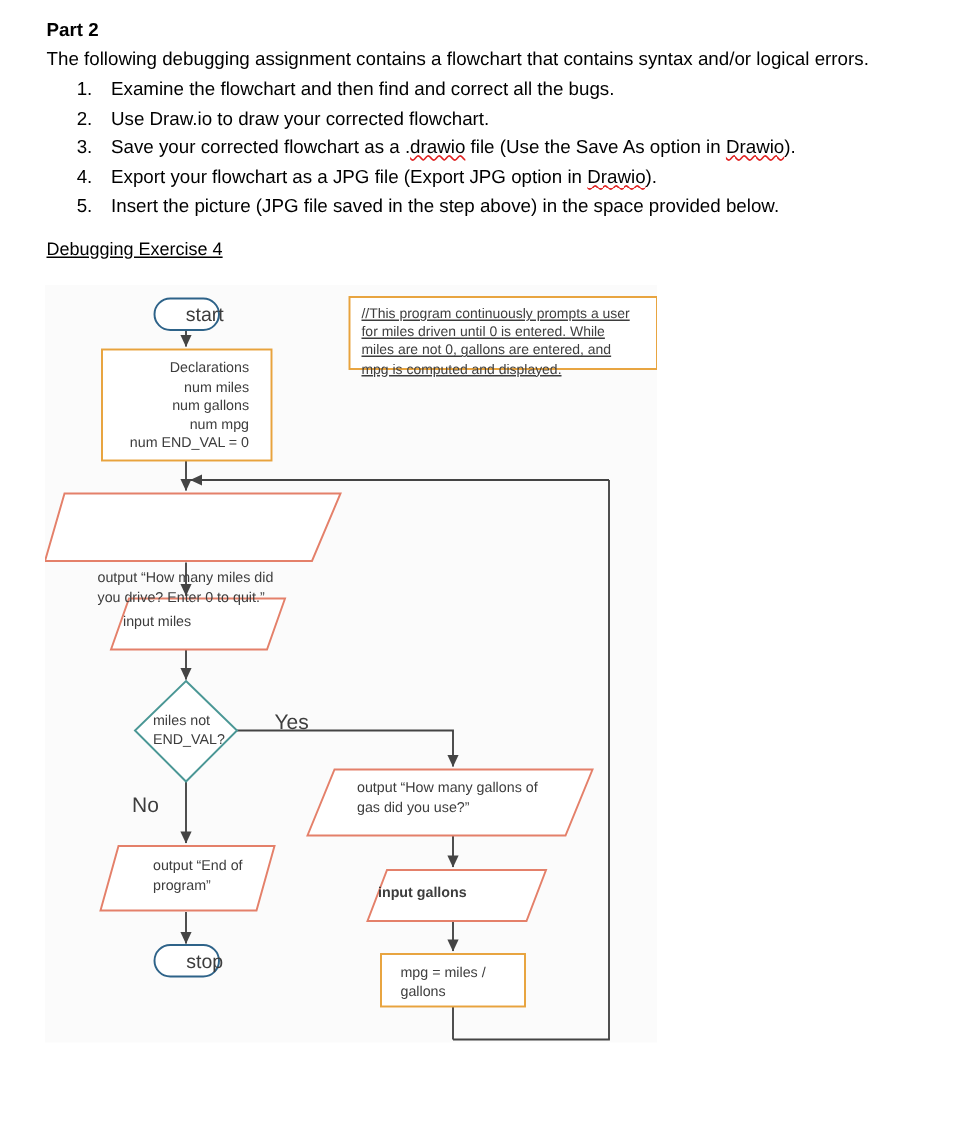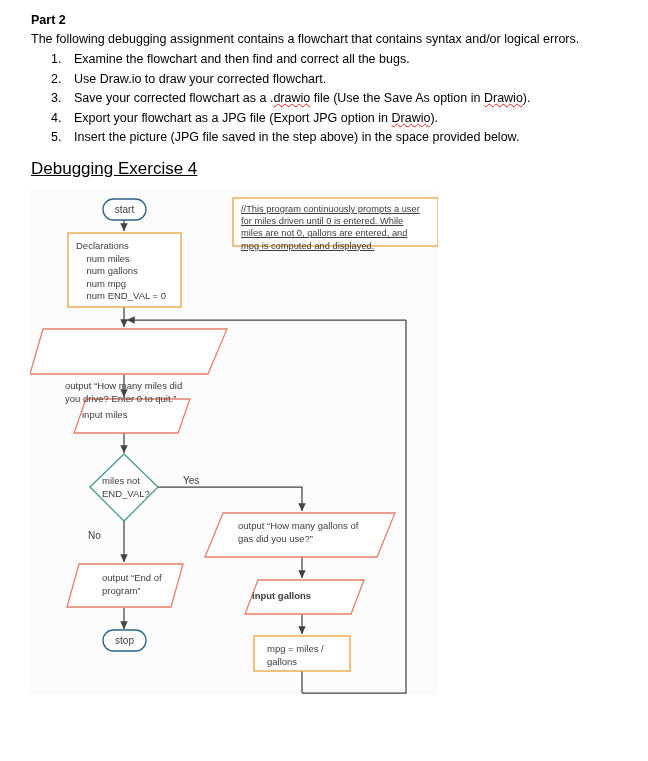--- a/index.html
+++ b/index.html
@@ -53,21 +53,21 @@
   .spellerr {
     text-decoration: underline;
     text-decoration-style: wavy;
     text-decoration-color: #e02020;
     text-decoration-thickness: 1px;
   }
   .exercise-title {
     position: absolute;
     left: 31px;
     top: 159px;
-    font-size: 17px;
+    font-size: 12px;
     text-decoration: underline;
   }
 
   
   .flowchart {
     position: absolute;
     left: 30px;
     top: 190px;
     width: 408px;
     height: 505px;
@@ -79,32 +79,33 @@
   .node-label {
     position: absolute;
     font-family: "Liberation Sans", sans-serif;
     color: #3d3d3d;
     font-size: 9.5px;
     line-height: 12.5px;
     white-space: pre;
   }
   .node-label.center { text-align: left; }
   .term-label {
-    font-size: 10px;
+    font-size: 13px;
     color: #3d3d3d;
     text-align: center;
+    padding-left: 12px;
   }
   .comment-label {
     font-size: 9.3px;
     line-height: 12.2px;
     color: #3d3d3d;
     text-decoration: underline;
   }
   .branch-label {
-    font-size: 10px;
+    font-size: 14px;
     color: #3d3d3d;
   }
 </style>
 </head>
 <body>
 
 <div class="page">
 
   <div class="doc-text">
     <div class="part-title">Part 2</div>
@@ -178,21 +179,21 @@
 
       <polygon points="193,323 365,323 347,367 175,367" fill="#ffffff" stroke="#e4806a" stroke-width="1.3"></polygon>
 
       <polygon points="228,390 334,390 321,424 215,424" fill="#ffffff" stroke="#e4806a" stroke-width="1.3"></polygon>
 
       <rect x="224" y="446" width="96" height="35" fill="#ffffff" stroke="#e8a33d" stroke-width="1.3"></rect>
     </svg>
 
     <div class="node-label term-label" style="left:73px; top:13.5px; width:43px;">start</div>
 
-    <div class="node-label" style="left:46px; top:50px;"><span>Declarations</span>
+    <div class="node-label" style="left:46px; top:50px;text-align:right;"><span>Declarations</span>
 <span>    num miles</span>
 <span>    num gallons</span>
 <span>    num mpg</span>
 <span>    num END_VAL = 0</span></div>
 
     <div class="node-label comment-label" style="left:211px; top:13px; width:192px;"><span>//This program continuously prompts a user</span>
 <span>for miles driven until 0 is entered. While</span>
 <span>miles are not 0, gallons are entered, and</span>
 <span>mpg is computed and displayed.</span></div>
 

